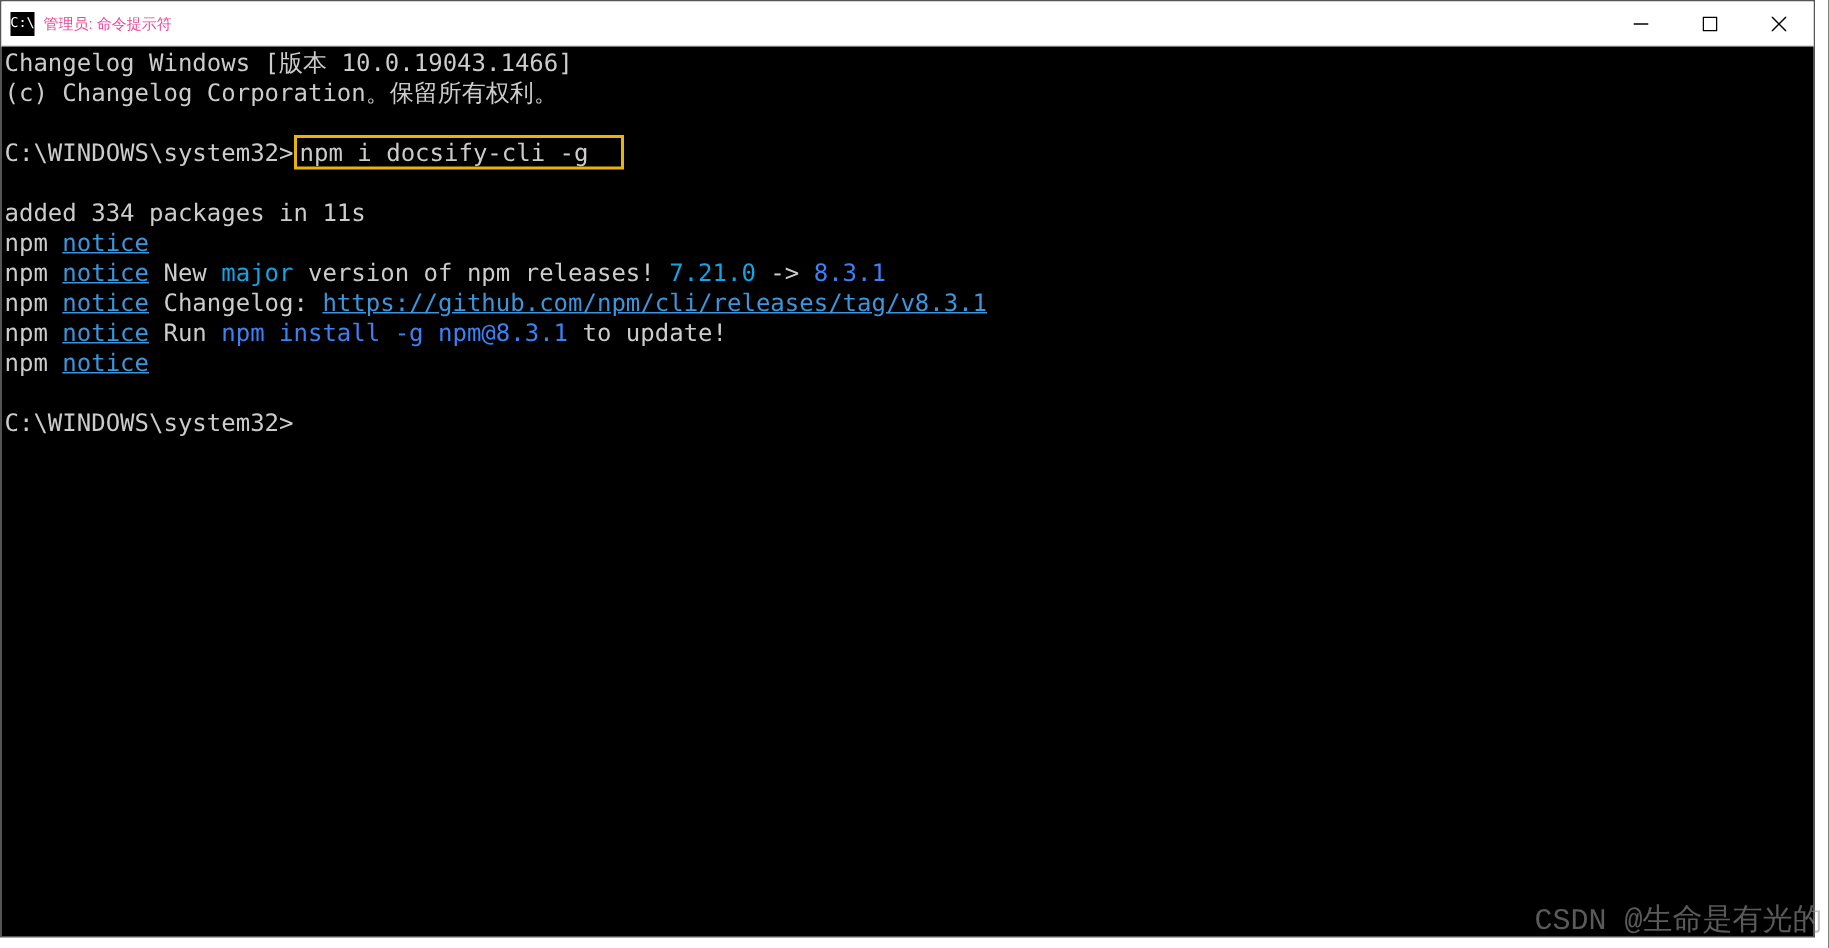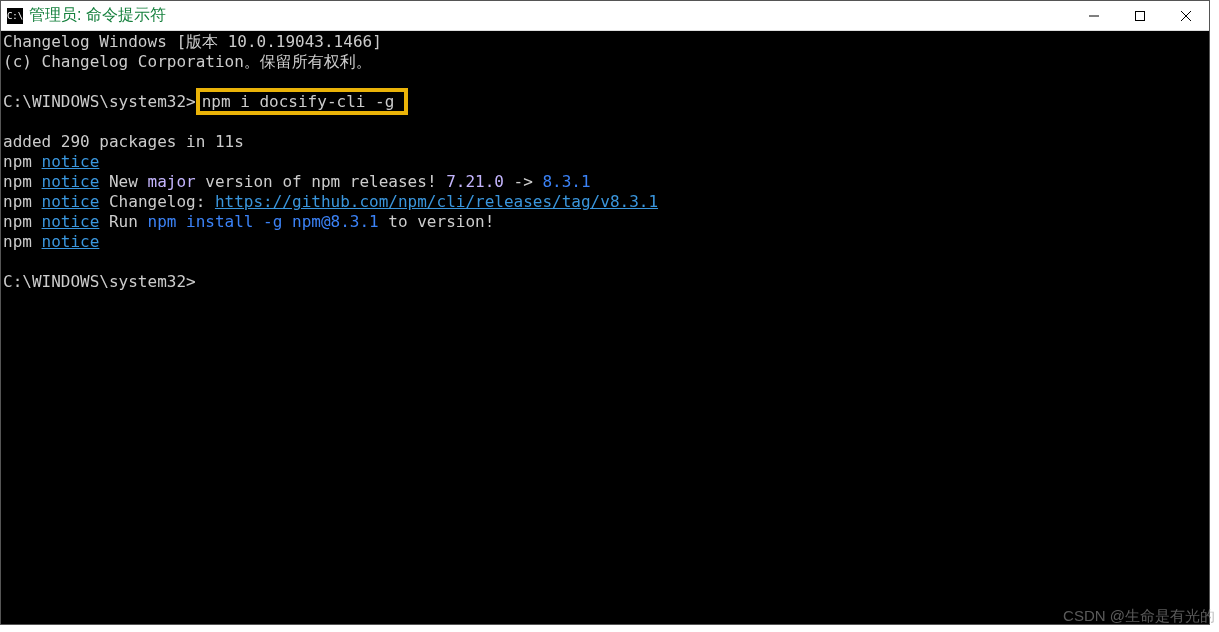--- a/index.html
+++ b/index.html
@@ -43,22 +43,22 @@
       height: 16px;
       display: flex;
       align-items: center;
       justify-content: center;
       font-size: 9px;
       background: #000;
       color: #fff;
       font-family: monospace;
     }
     .titlebar-title {
-      font-size: 16px;
-      color: #15803d;
+      font-size: 10px;
+      color: #ec4899;
     }
     .titlebar-controls {
       display: flex;
       height: 100%;
     }
     .titlebar-btn {
       width: 46px;
       height: 100%;
       display: flex;
       align-items: center;
@@ -74,33 +74,33 @@
       font-family: "NSimSun", "SimSun", "Consolas", monospace;
       font-size: 16px;
       line-height: 20px;
       padding: 1px 2px;
       white-space: pre;
       overflow: hidden;
       letter-spacing: 0;
     }
     .white { color: #ccc; }
     .cyan { color: #3a96dd; text-decoration: underline; }
-    .red { color: #c4b5fd; }
+    .red { color: #0ea5e9; }
     .green { color: #3b82f6; }
     .red-box {
-      border: 4px solid #eab308;
-      padding: 0 0 0 2px;
+      border: 2px solid #eab308;
+      padding: 0 12px 0 2px;
     }
     .watermark {
       position: absolute;
       bottom: 6px;
       right: 4px;
       color: rgba(150,150,150,0.6);
-      font-size: 15px;
-      font-family: Liberation Sans, sans-serif;
+      font-size: 20px;
+      font-family: Liberation Mono, monospace;
       pointer-events: none;
       margin-left: 48px;
     }
   </style>
 </head>
 <body>
 
 <div class="window">
   <div class="titlebar">
     <div class="titlebar-left">
@@ -124,23 +124,23 @@
             <line x1="10" y1="0" x2="0" y2="10" stroke="#000" stroke-width="1"></line>
           </svg>
       </div>
     </div>
   </div>
   <div class="terminal"><span class="white">Changelog Windows [版本 10.0.19043.1466]</span>
 <span class="white">(c) Changelog Corporation。保留所有权利。</span>
 
 <span class="white">C:\WINDOWS\system32&gt;</span><span class="red-box"><span>npm i docsify-cli -g</span> </span>
 
-<span class="white">added 290 packages in 11s</span>
+<span class="white">added 334 packages in 11s</span>
 <span class="white">npm</span> <span class="cyan">notice</span>
 <span class="white">npm</span> <span class="cyan">notice</span><span class="white"> New </span><span class="red">major</span><span class="white"> version of npm releases! </span><span class="red">7.21.0</span><span class="white"> -&gt; </span><span class="green">8.3.1</span>
 <span class="white">npm</span> <span class="cyan">notice</span><span class="white"> Changelog: </span><span class="cyan">https://github.com/npm/cli/releases/tag/v8.3.1</span>
-<span class="white">npm</span> <span class="cyan">notice</span><span class="white"> Run </span><span class="green">npm install -g npm@8.3.1</span><span class="white"> to version!</span>
+<span class="white">npm</span> <span class="cyan">notice</span><span class="white"> Run </span><span class="green">npm install -g npm@8.3.1</span><span class="white"> to update!</span>
 <span class="white">npm</span> <span class="cyan">notice</span>
 
 <span class="white">C:\WINDOWS\system32&gt;</span></div>
 </div>
 
 <div class="watermark">CSDN @生命是有光的</div>
 
 </body></html>

